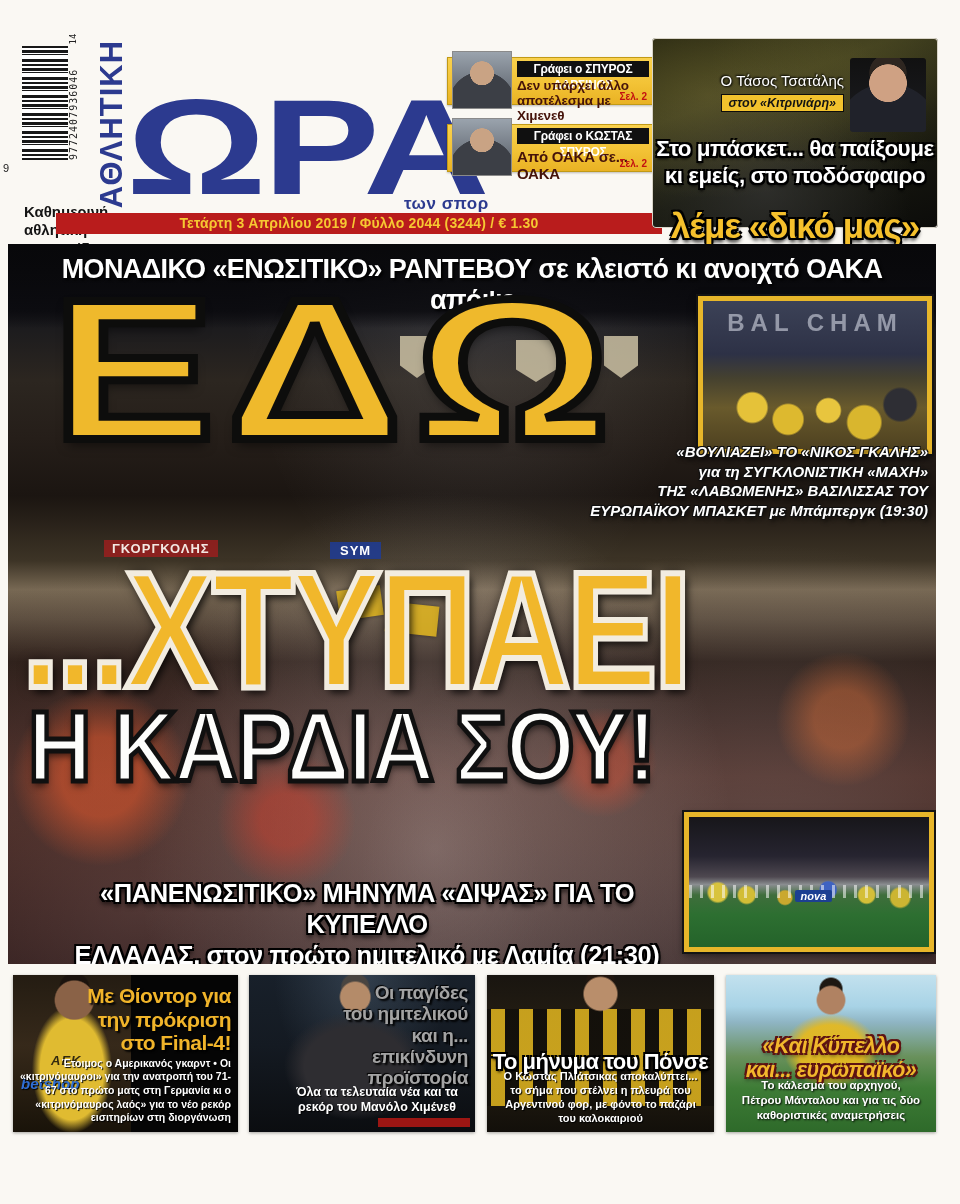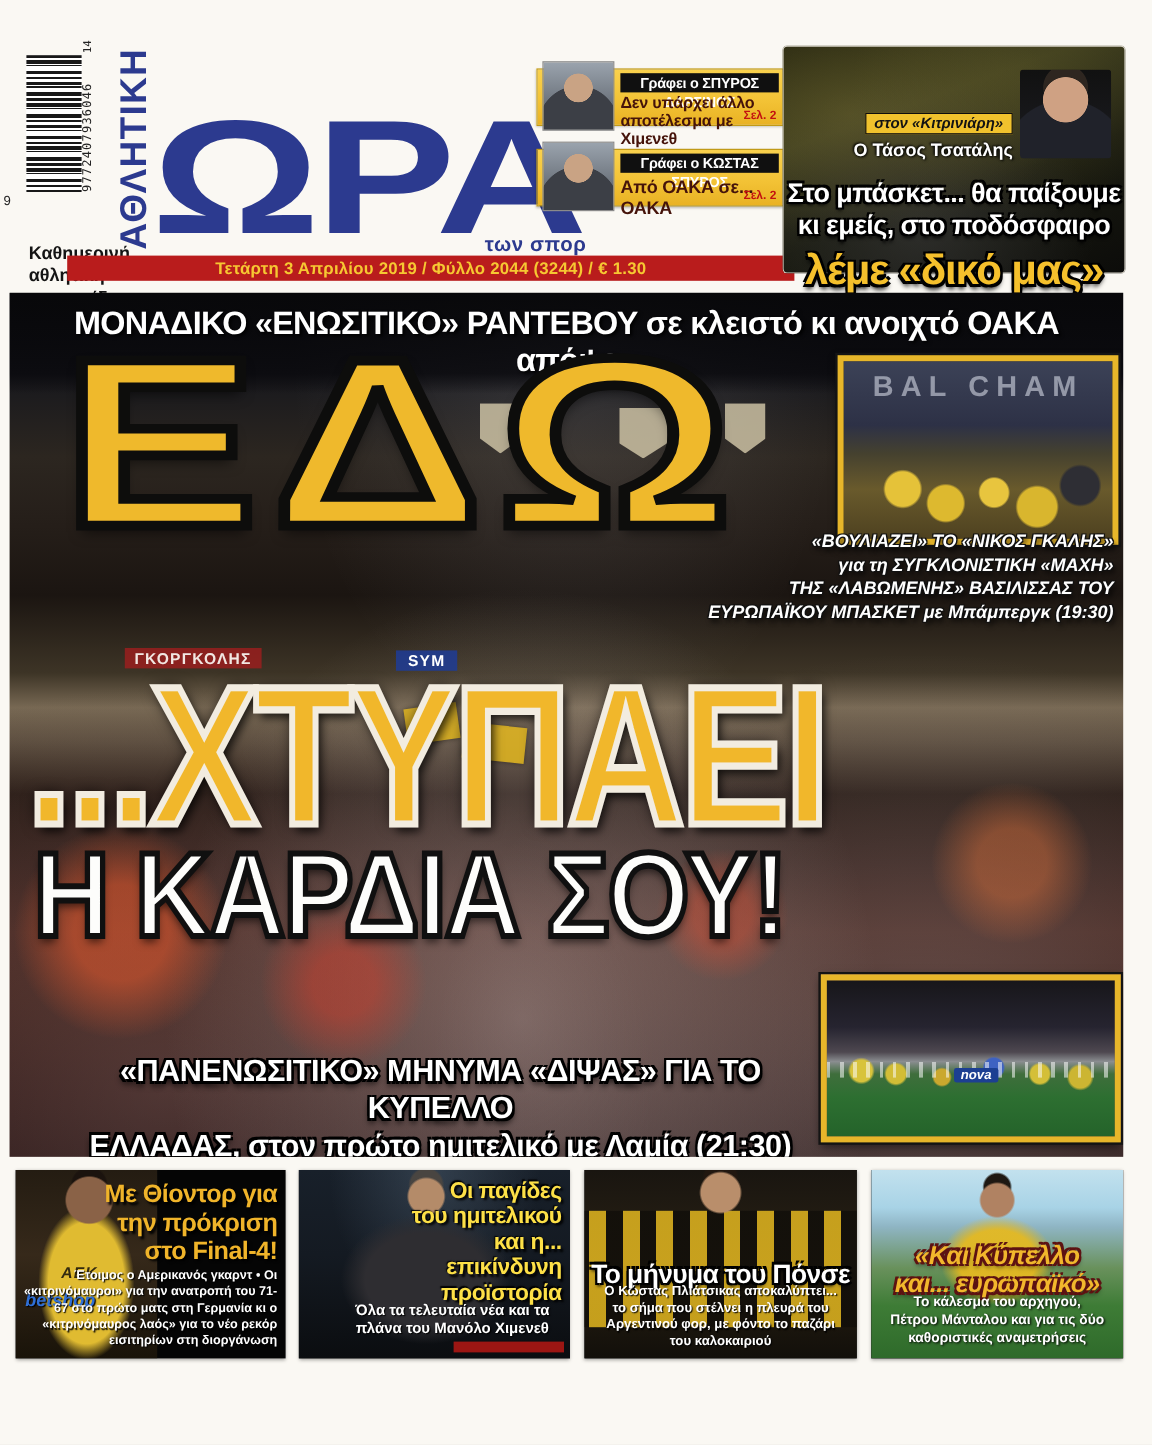--- a/index.html
+++ b/index.html
@@ -85,33 +85,31 @@
   }
   .promo-headshot {
     position:absolute; right:12px; top:20px; width:76px; height:74px; border-radius:3px;
     background:
       radial-gradient(circle at 50% 34%, #cfa183 0 30%, transparent 31%),
       radial-gradient(circle at 50% 20%, #2e2620 0 26%, transparent 27%),
       radial-gradient(circle at 50% 105%, #20222a 0 60%, transparent 61%),
       linear-gradient(180deg,#111 0%, #1c1d22 100%);
   }
   .promo-author {
-    position:absolute; right:94px; top:34px; color:#fff; font-size:15px; font-weight:bold;
+    position:absolute; right:94px; top:34px; color:#fff; font-size:15px; font-weight:normal;
     text-shadow:1px 1px 2px #000, -1px -1px 2px #000;
-    margin-top:45px;
   }
   .promo-author-sub {
     position:absolute; right:94px; top:56px; background:#f1c22d; color:#131313;
     font-size:12.5px; font-weight:bold; font-style:italic; padding:1px 7px; border:1px solid #0d0d0d;
   }
   .promo-line12 {
     position:absolute; left:0; right:0; top:98px; text-align:center;
     color:#fff; font-size:22.5px; line-height:1.18; font-weight:bold; letter-spacing:-0.5px;
     text-shadow:-2px -2px 0 #000, 2px -2px 0 #000, -2px 2px 0 #000, 2px 2px 0 #000, 0 3px 3px #000;
-    margin-top:12px;
   }
   .promo-line3 {
     position:absolute; left:0; right:0; top:168px; text-align:center;
     color:#f5c02c; font-size:35px; font-weight:bold; letter-spacing:-1px;
     text-shadow:-2px -2px 0 #000, 2px -2px 0 #000, -2px 2px 0 #000, 2px 2px 0 #000, 0 4px 4px #000;
   }
 
   
   .poster {
     position:absolute; left:8px; top:244px; width:928px; height:720px;
@@ -261,21 +259,21 @@
     background:
       radial-gradient(circle at 47% 14%, #b48b69 0 8%, transparent 9%),
       radial-gradient(circle at 47% 8%, #494541 0 7%, transparent 8%),
       radial-gradient(ellipse at 47% 58%, #2e2d31 0 30%, transparent 42%),
       radial-gradient(ellipse at 50% 0%, rgba(90,110,130,.4), transparent 55%),
       linear-gradient(180deg, #18202a 0%, #141a22 45%, #0b0d10 100%);
   }
   .card2 .ticker { position:absolute; right:5px; bottom:5px; width:92px; height:9px; background:#9c1613; }
   .card2 .headline {
     position:absolute; right:7px; top:7px; text-align:right;
-    color:#fde047; font-size:19px; line-height:1.12; font-weight:bold; letter-spacing:-0.4px;
+    color:#a3a3a3; font-size:19px; line-height:1.12; font-weight:bold; letter-spacing:-0.4px;
     text-shadow:2px 2px 2px #000, -1px -1px 1px #000;
   }
   .card2 .body {
     position:absolute; left:36px; right:6px; bottom:16px; text-align:center;
     color:#fff; font-size:12.5px; line-height:1.25; font-weight:bold; text-shadow:1px 1px 1px #000;
   }
 
   .card3 .photo {
     position:absolute; inset:0;
     background:
@@ -395,21 +393,21 @@
   </div>
 
   <div class="card card2">
     <div class="photo"></div>
     <div class="headline pre">Οι παγίδες
 του ημιτελικού
 και η...
 επικίνδυνη
 προϊστορία</div>
     <div class="body pre">Όλα τα τελευταία νέα και τα
-πλάνα του Μανόλο Χιμενεθ</div>
+ρεκόρ του Μανόλο Χιμένεθ</div>
     <div class="ticker"></div>
   </div>
 
   <div class="card card4">
     <div class="photo"></div>
     <div class="headline pre">«Και Κύπελλο
 και... ευρωπαϊκό»</div>
     <div class="body pre">Το κάλεσμα του αρχηγού,
 Πέτρου Μάνταλου και για τις δύο
 καθοριστικές αναμετρήσεις</div>

